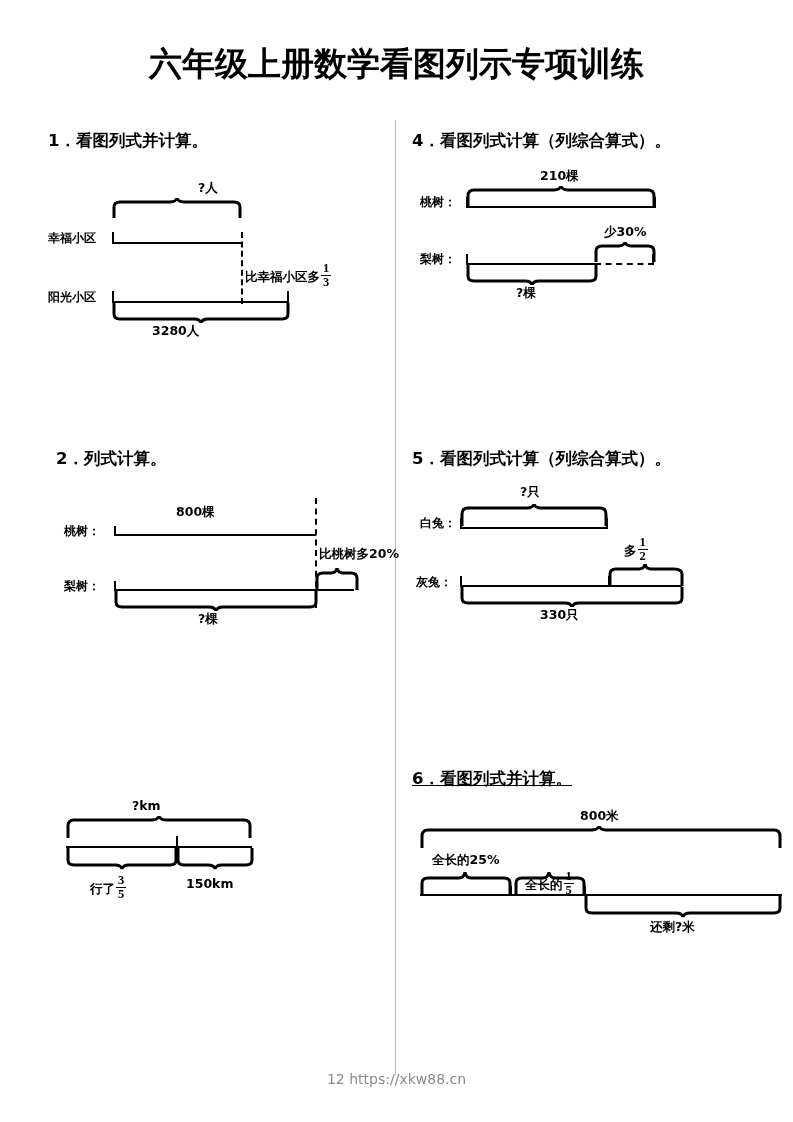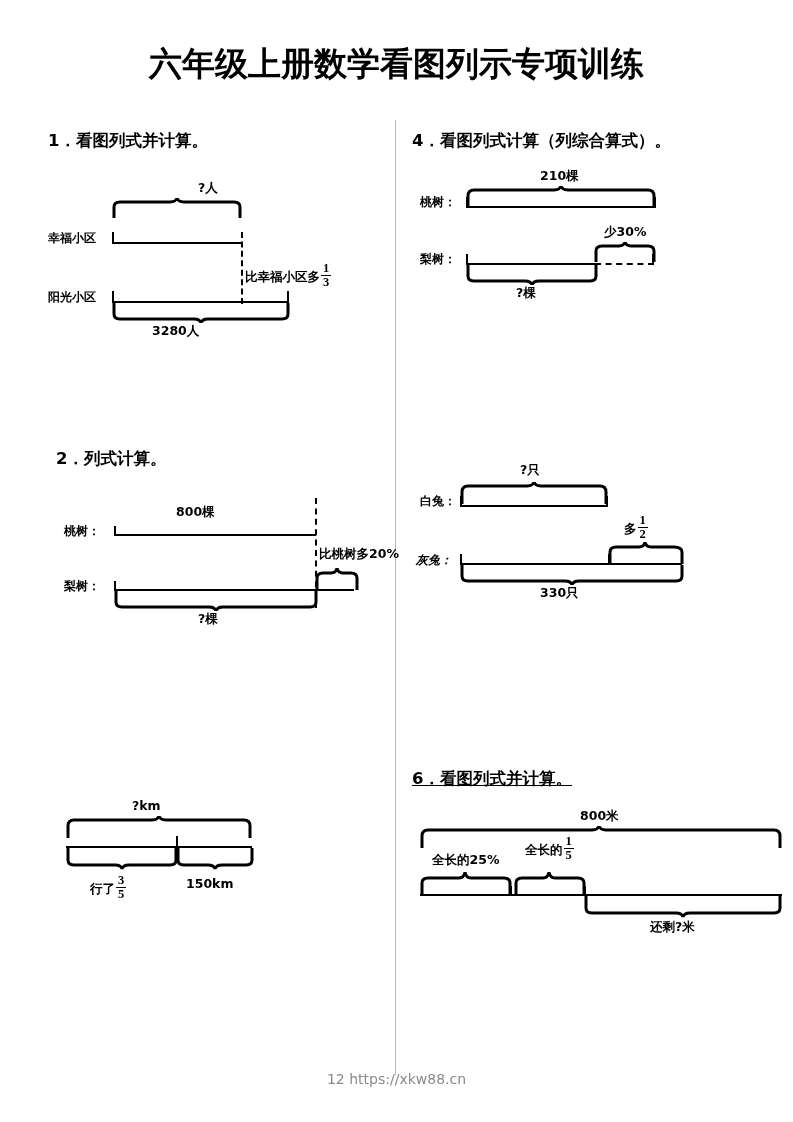--- a/index.html
+++ b/index.html
@@ -283,25 +283,26 @@
       <svg width="132" height="20" viewBox="0 0 132 20">
         <path d="M2,0 L2,11 Q2,16 8,16 L59,16 Q65,16 66,20 Q67,16 73,16 L124,16 Q130,16 130,11 L130,0" fill="none" stroke="#000" stroke-width="3" stroke-linecap="round"></path>
       </svg>
     </div>
 
     <div class="flabel" style="left:104px; top:119px;">?棵</div>
   </div>
 </div>
 
 <div class="problem" style="left:412px; top:448px; width:360px;">
+  <div class="problem-heading">5．看图列式计算（列综合算式）。</div>
 
   <div class="fig" style="width:360px; height:150px; margin-top:14px;">
 
     <div class="flabel rowlbl" style="left:8px; top:33px;">白兔：</div>
-    <div class="flabel rowlbl" style="left:4px; top:92px;font-style:italic;">灰兔：</div>
+    <div class="flabel rowlbl" style="left:4px; top:92px;">灰兔：</div>
 
     <div class="flabel" style="left:108px; top:2px;">?只</div>
 
     <div class="brace" style="left:48px; top:20px;">
       <svg width="148" height="22" viewBox="0 0 148 22">
         <path d="M2,22 L2,10 Q2,4 8,4 L67,4 Q73,4 74,0 Q75,4 81,4 L140,4 Q146,4 146,10 L146,22" fill="none" stroke="#000" stroke-width="3" stroke-linecap="round"></path>
       </svg>
     </div>
 
     <div class="hline" style="left:48px; top:43px; width:148px;"></div>
@@ -339,21 +340,21 @@
 
     <div class="flabel" style="left:168px; top:0px;">800米</div>
 
     <div class="brace" style="left:8px; top:16px;">
       <svg width="362" height="22" viewBox="0 0 362 22">
         <path d="M2,22 L2,10 Q2,4 8,4 L172,4 Q178,4 179,0 Q180,4 186,4 L354,4 Q360,4 360,10 L360,22" fill="none" stroke="#000" stroke-width="3" stroke-linecap="round"></path>
       </svg>
     </div>
 
     <div class="flabel" style="left:20px; top:44px;">全长的25%</div>
-    <div class="flabel" style="left:113px; top:25px;">
+    <div class="flabel" style="left:113px; top:60px;">
       <span>全长的</span><span class="frac"><span class="num">1</span><span class="den">5</span></span>
     </div>
 
     <div class="brace" style="left:8px; top:62px;">
       <svg width="92" height="22" viewBox="0 0 92 22">
         <path d="M2,22 L2,11 Q2,6 8,6 L39,6 Q44,6 45,0 Q46,6 51,6 L84,6 Q90,6 90,11 L90,22" fill="none" stroke="#000" stroke-width="3" stroke-linecap="round"></path>
       </svg>
     </div>
     <div class="brace" style="left:102px; top:62px;">
       <svg width="72" height="22" viewBox="0 0 72 22">

